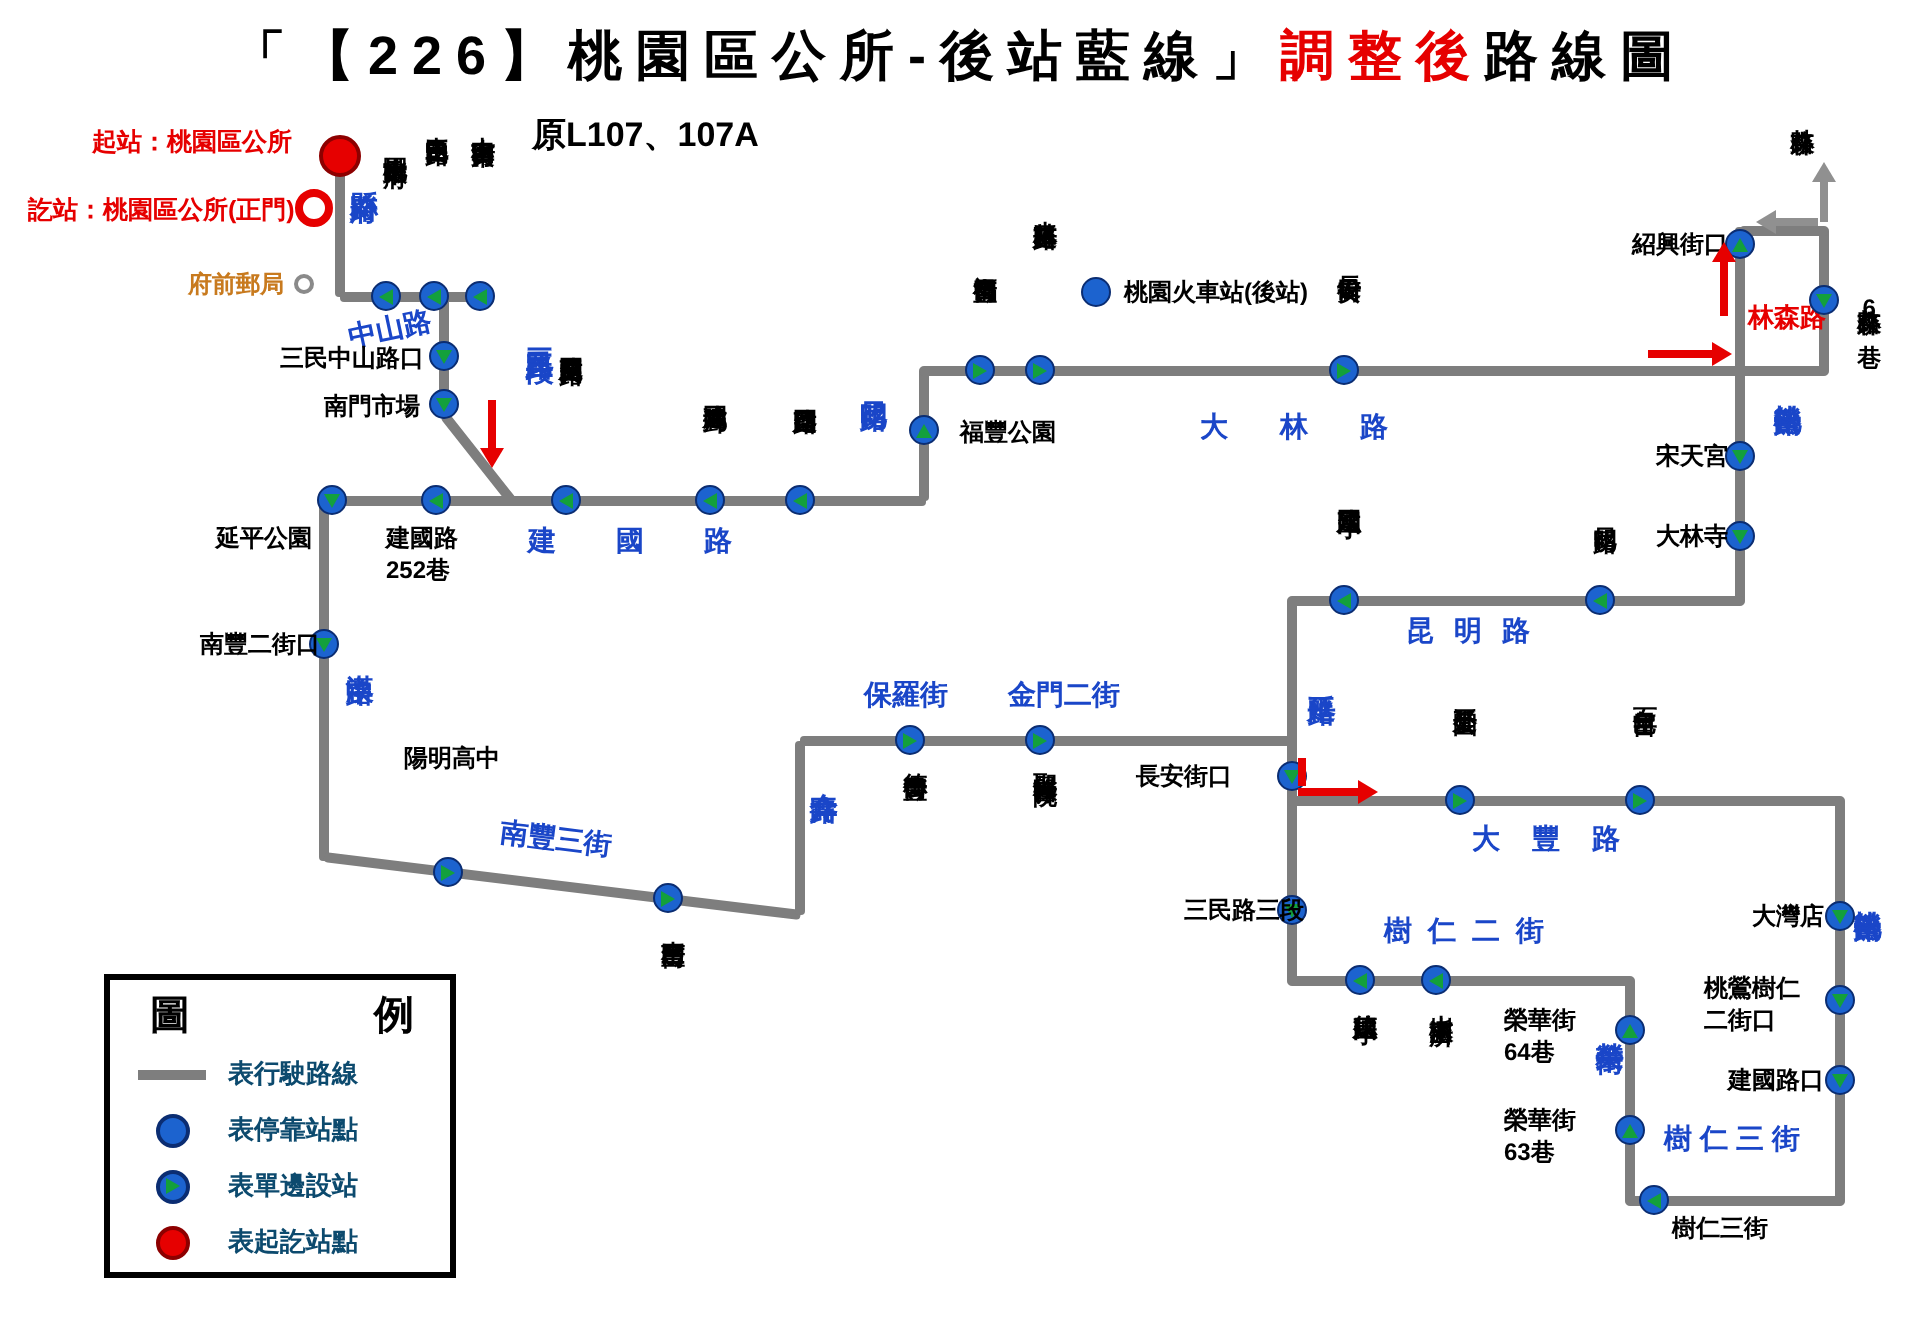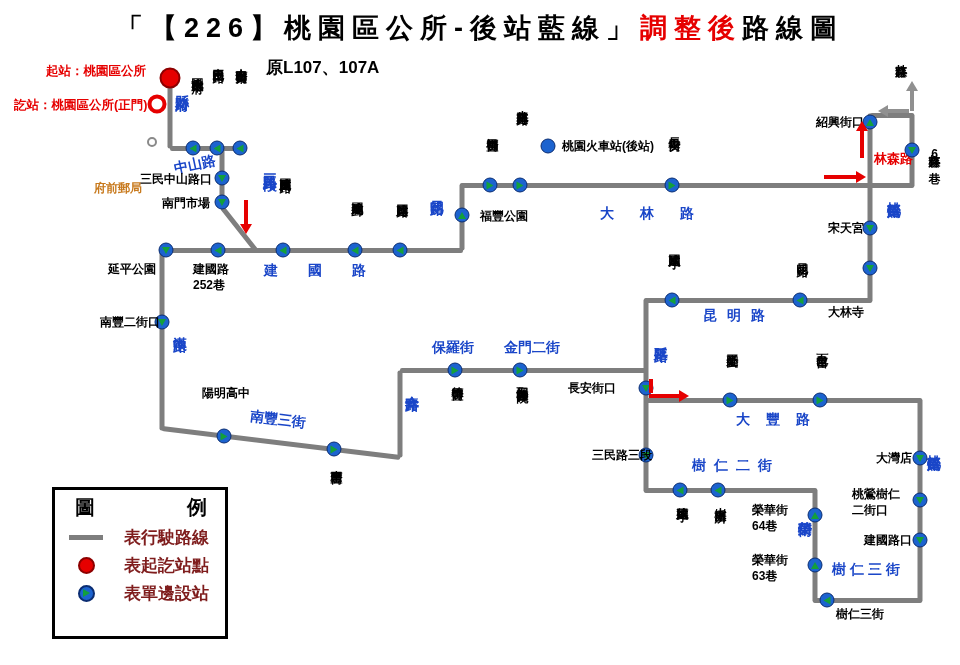--- a/index.html
+++ b/index.html
@@ -29,21 +29,21 @@
          border:2px solid #8a8a8a;box-sizing:border-box;transform:translate(-50%,-50%);}
   .lmlabel{position:absolute;color:#c87a1e;font-size:12px;font-weight:bold;}
   .arrow{position:absolute;height:12px;transform-origin:0 6px;}
   .arrow .shaft{position:absolute;left:0;top:4px;height:4px;}
   .arrow .head{position:absolute;top:0;width:0;height:0;border-top:6px solid transparent;
                border-bottom:6px solid transparent;border-left:10px solid #e60000;}
   #legend{position:absolute;left:52px;top:487px;width:176px;height:152px;border:3px solid #000;
           background:#fff;box-sizing:border-box;padding:4px 0 0 12px;}
   .lg-title{display:flex;justify-content:space-between;padding:0 18px 2px 8px;
             font-size:20px;font-weight:bold;color:#000;}
-  .lg-row{display:flex;align-items:center;gap:19px;height:28px;font-size:17px;font-weight:bold;color:#7f1d1d;}
+  .lg-row{display:flex;align-items:center;gap:9px;height:28px;font-size:13px;font-weight:bold;color:#0c4a6e;}
   .lg-icon{width:38px;display:flex;justify-content:center;align-items:center;}
   .lg-line{width:34px;height:5px;background:#7e7e7e;}
   .lg-circle{width:17px;height:17px;border-radius:50%;background:#1c63cf;border:2px solid #0b2d72;
              box-sizing:border-box;display:flex;align-items:center;justify-content:center;}
   .lg-circle.red{background:#e60000;border-color:#8d0000;}
 </style>
 </head>
 <body>
 
 <div class="title"><span>「【226】桃園區公所-後站藍線」</span><span class="red">調整後</span><span>路線圖</span></div>
@@ -159,21 +159,21 @@
       <span class="tri d-down"></span>
     </div>
     <div class="slabel v" style="left: 926px; top: 144px;">林森路6巷</div>
     <div class="stop" style="left: 870px; top: 228px;">
       <span class="tri d-down"></span>
     </div>
     <div class="slabel" style="left: 828px; top: 221px;">宋天宮</div>
     <div class="stop" style="left: 870px; top: 268px;">
       <span class="tri d-down"></span>
     </div>
-    <div class="slabel" style="left: 828px; top: 261px; margin-top: 44px;">大林寺</div>
+    <div class="slabel" style="left: 828px; top: 261px;">大林寺</div>
     <div class="stop" style="left: 800px; top: 300px;">
       <span class="tri d-left"></span>
     </div>
     <div class="slabel v" style="left: 794px; top: 254px;">昆明路</div>
     <div class="stop" style="left: 672px; top: 300px;">
       <span class="tri d-left"></span>
     </div>
     <div class="slabel v" style="left: 666px; top: 244px;">建國國小</div>
     <div class="stop" style="left: 646px; top: 388px;">
       <span class="tri d-down"></span>
@@ -230,35 +230,35 @@
       <span class="tri d-right"></span>
     </div>
     <div class="slabel v" style="left: 449px; top: 377px;">德豐街口</div>
     <div class="stop" style="left: 520px; top: 370px;">
       <span class="tri d-right"></span>
     </div>
     <div class="slabel v" style="left: 514px; top: 377px;">聖保祿醫院</div>
     <div class="stop" style="left: 224px; top: 436px;">
       <span class="tri d-right"></span>
     </div>
-    <div class="slabel" style="left: 202px; top: 386px; font-family: Liberation Serif, serif;">陽明高中</div>
+    <div class="slabel" style="left: 202px; top: 372px; font-family: Liberation Serif, serif;">陽明高中</div>
     <div class="stop" style="left: 334px; top: 449px;">
       <span class="tri d-right"></span>
     </div>
     <div class="slabel v" style="left: 328px; top: 460px;">南豐三街</div>
     <div class="stop" style="left: 162px; top: 322px;">
       <span class="tri d-down"></span>
     </div>
     <div class="slabel" style="left: 100px; top: 315px;">南豐二街口</div>
     <div class="term start" style="left: 170px; top: 78px;"></div>
     <div class="tlabel" style="left: 46px; top: 63px; text-align: center;">起站：桃園區公所</div>
     <div class="term end" style="left: 157px; top: 104px;"></div>
     <div class="tlabel" style="left: 14px; top: 97px;">訖站：桃園區公所(正門)</div>
     <div class="lmark" style="left: 152px; top: 142px;"></div>
-    <div class="lmlabel" style="left: 94px; top: 134px; margin-top: 46px;">府前郵局</div>
+    <div class="lmlabel" style="left: 94px; top: 134px;">府前郵局</div>
     <div class="arrow" style="left: 246px; top: 194px; width: 34px; transform: rotate(90deg);">
       <div class="shaft" style="background: rgb(230, 0, 0); width: 25px;"></div>
       <div class="head" style="left: 24px; border-left-color: rgb(230, 0, 0);"></div>
     </div>
     <div class="arrow" style="left: 651px; top: 373px; width: 14px; transform: rotate(90deg);">
       <div class="shaft" style="background: rgb(230, 0, 0); width: 14px;"></div>
     </div>
     <div class="arrow" style="left: 649px; top: 390px; width: 40px; transform: rotate(0deg);">
       <div class="shaft" style="background: rgb(230, 0, 0); width: 31px;"></div>
       <div class="head" style="left: 30px; border-left-color: rgb(230, 0, 0);"></div>
@@ -287,25 +287,31 @@
     <span>例</span>
   </div>
   <div class="lg-row">
     <span class="lg-icon">
         <span class="lg-line"></span>
       </span>
     <span>表行駛路線</span>
   </div>
   <div class="lg-row">
     <span class="lg-icon">
-        <span class="lg-circle red"></span>
+        <span class="lg-circle"></span>
       </span>
-    <span>表起訖站點</span>
+    <span>表停靠站點</span>
   </div>
   <div class="lg-row">
     <span class="lg-icon">
         <span class="lg-circle">
           <span class="tri"></span>
         </span>
       </span>
     <span>表單邊設站</span>
   </div>
+  <div class="lg-row">
+    <span class="lg-icon">
+        <span class="lg-circle red"></span>
+      </span>
+    <span>表起訖站點</span>
+  </div>
 </div>
 
 </body></html>

